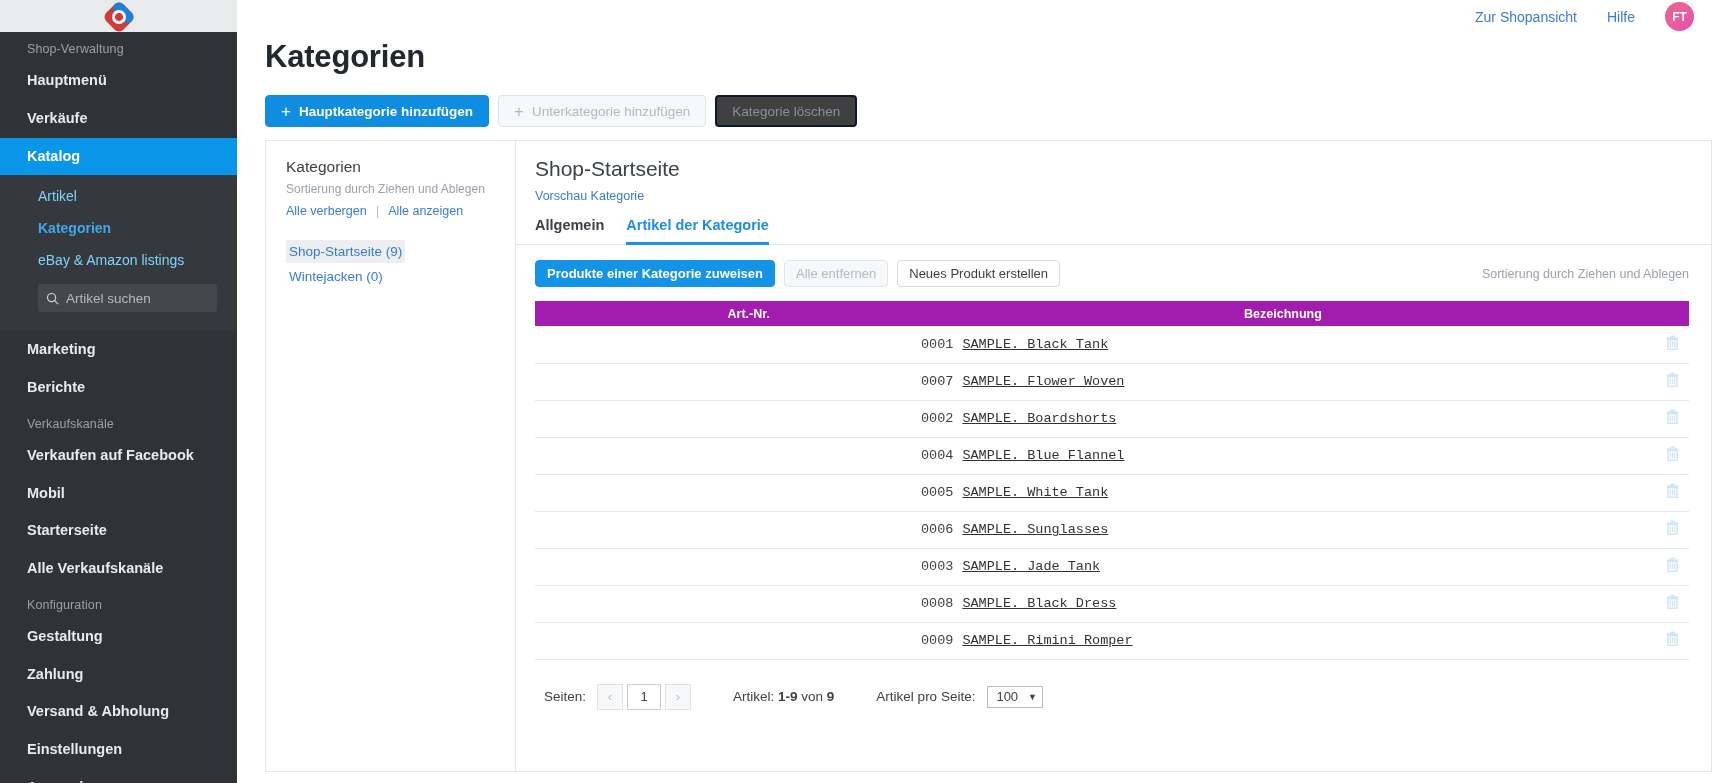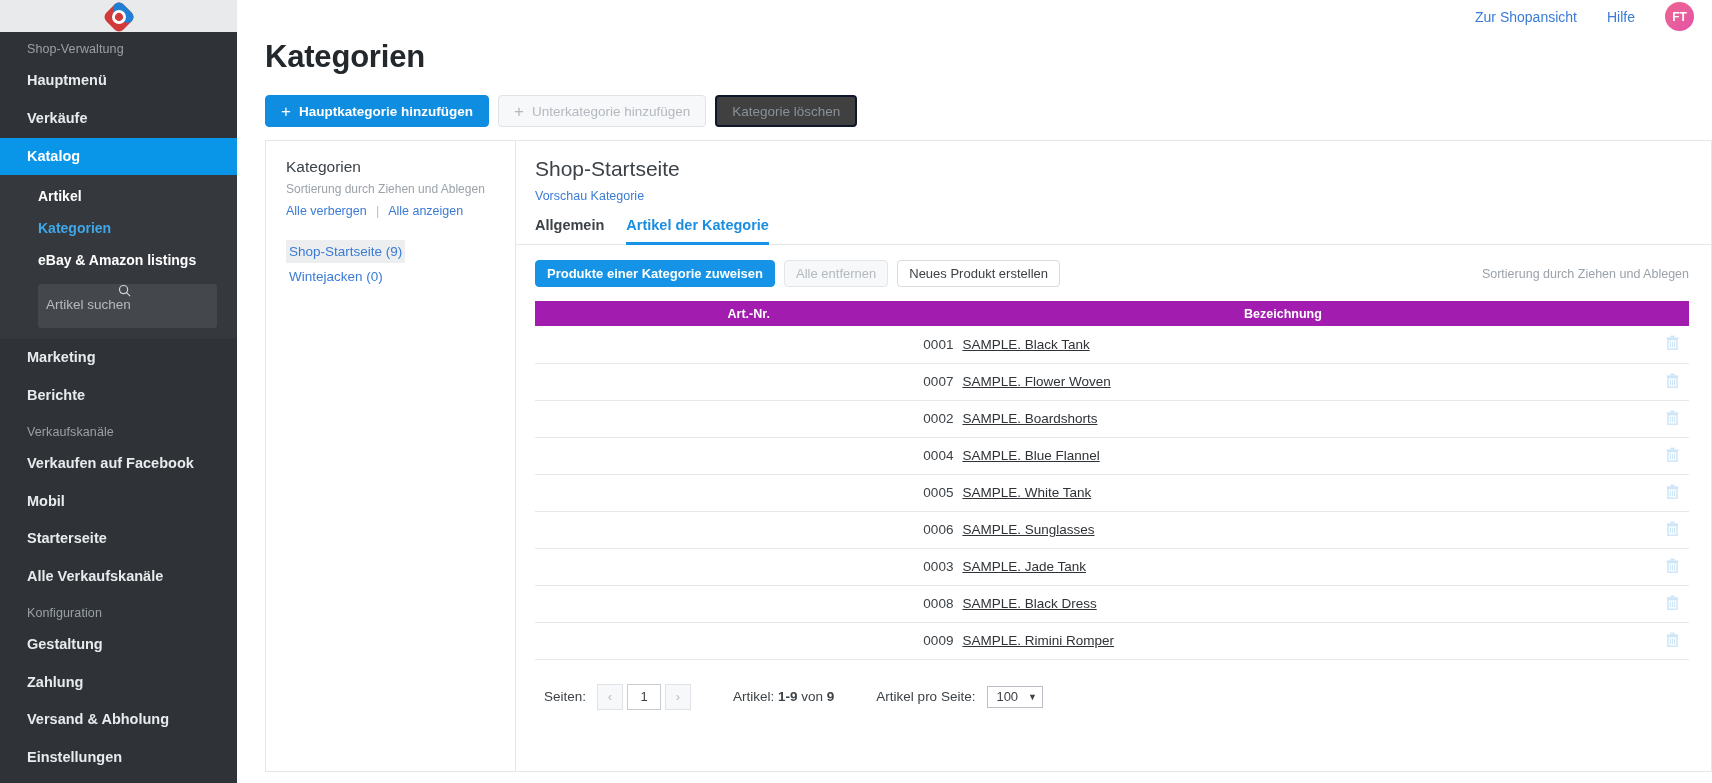--- a/index.html
+++ b/index.html
@@ -31,28 +31,28 @@
     padding: 10px 0 6px 27px; letter-spacing: .1px;
   }
   .nav-item {
     color: #e8eaec; font-size: 14.5px; font-weight: bold;
     padding: 8px 0 8px 27px; line-height: 1.5;
     cursor: pointer; white-space: nowrap;
   }
   .nav-item.active { background: #0a96e8; color: #ffffff; }
   .sub-wrap { background: #35393d; padding: 5px 0 10px 0; }
   .sub-item {
-    color: #ffffff; font-size: 14px; font-weight: bold;
+    color: #7dd3fc; font-size: 14px; font-weight: normal;
     padding: 8px 0 8px 38px; cursor: pointer;
   }
   .sub-item.current { color: #3fa7ea; font-weight: bold; }
   .search-box {
-    margin: 8px 20px 1px 38px; height: 44px;
+    margin: 8px 20px 9px 38px; height: 28px;
     background: #44484c; border-radius: 3px;
-    display: flex; align-items: center; padding: 0 8px; flex-direction: column;
+    display: flex; align-items: center; padding: 0 8px;
   }
   .search-box .mag { margin-right: 7px; display: flex; }
   .search-box input {
     background: transparent; border: 0; outline: 0;
     color: #cfd3d6; font-size: 13.5px;
     font-family: "Liberation Sans", sans-serif; width: 100%;
   }
   .search-box input::placeholder { color: #b6babd; }
   .nav-gap { height: 12px; }
 
@@ -153,21 +153,21 @@
   table.products { width: calc(100% - 41px); margin: 14px 22px 0 19px; border-collapse: collapse; }
   table.products thead th {
     background: #a21caf; color: #ffffff; font-size: 12.5px; font-weight: bold;
     height: 25px; text-align: center;
   }
   th.c-art { width: 200px; }
   th.c-name { width: 300px; }
   th.c-rest { }
   table.products tbody td {
     border-bottom: 1px solid #e6e9ec; height: 37px;
-    font-size: 13.5px; color: #3c4247; vertical-align: middle;
+    font-size: 13.5px; color: #3c4247; vertical-align: middle; font-family: Liberation Mono, monospace;
   }
   td.artnr { text-align: right; padding-right: 9px; width: 200px; }
   td.name a {
     color: #2f3337; text-decoration: underline; font-size: 13.5px; cursor: pointer;
   }
   td.trash { text-align: right; padding-right: 10px; width: 40px; }
   .trash-icon { cursor: pointer; display: inline-block; }
 
   .pager {
     display: flex; align-items: center; padding: 24px 0 0 28px; gap: 0;

